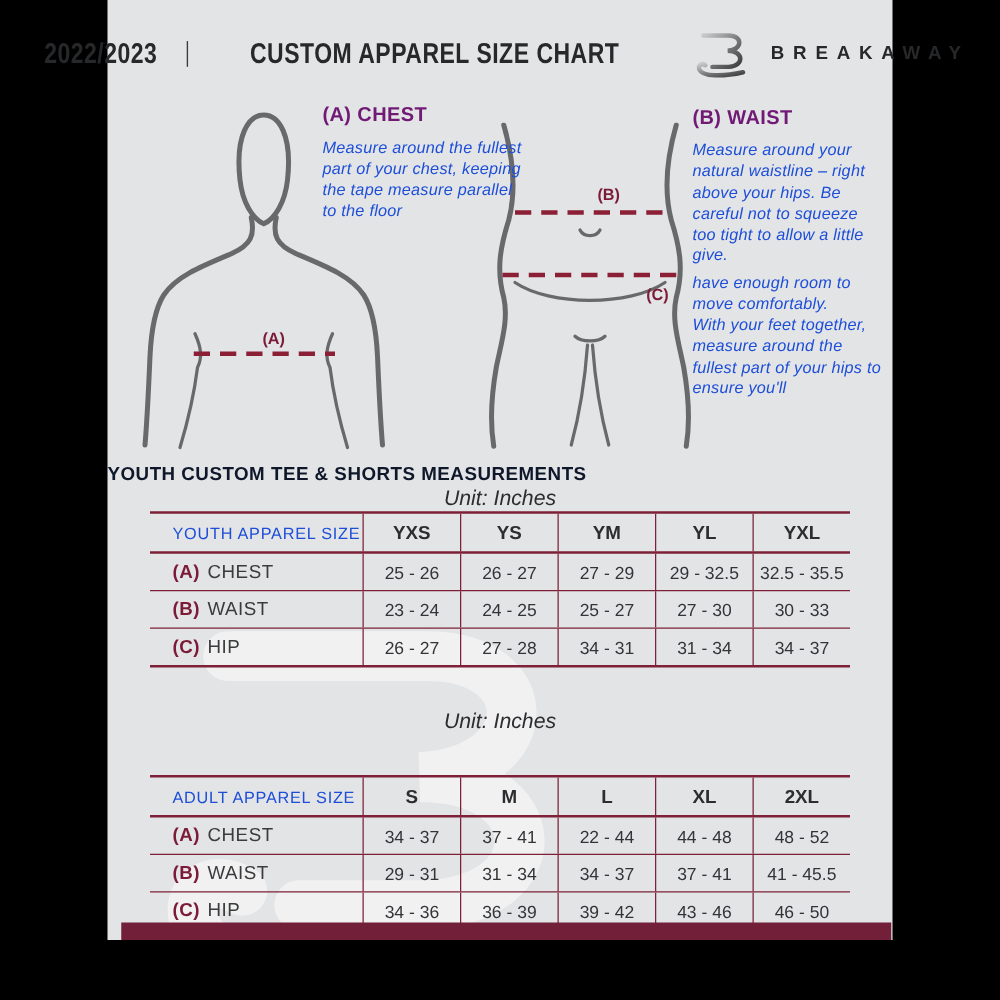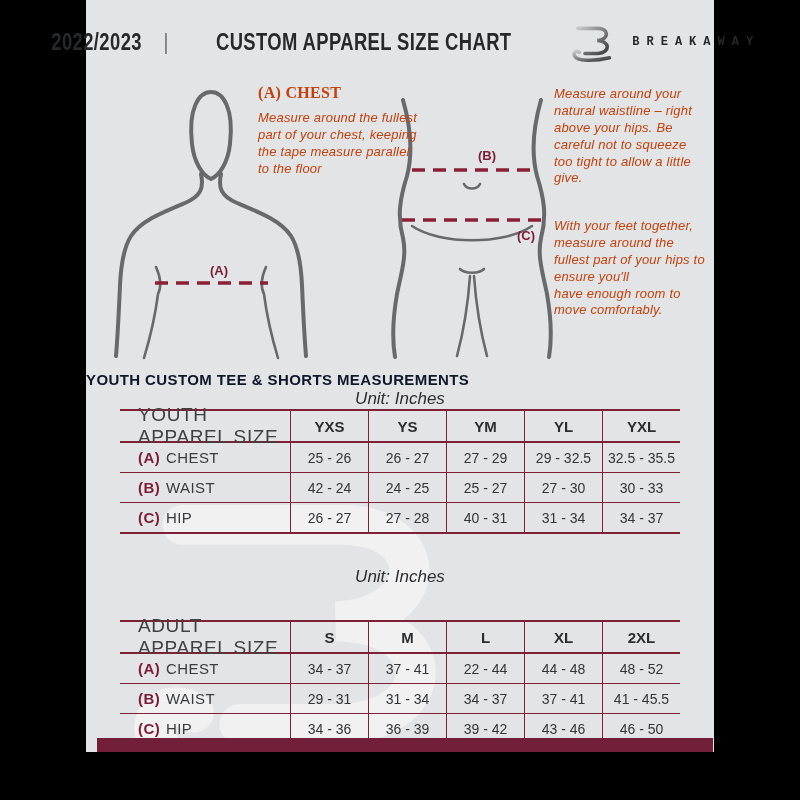--- a/index.html
+++ b/index.html
@@ -23,33 +23,33 @@
     display:flex;align-items:center;justify-content:center;gap:10px;
   }
   .hdr-cond{
     font-weight:bold;font-size:23px;color:#27282a;letter-spacing:.5px;
     display:inline-block;transform:scaleX(.8);transform-origin:center;
     white-space:nowrap;
   }
   .hdr-pipe{font-weight:normal;font-size:22px;color:#3a3b3d;transform:scaleX(.6);display:inline-block;}
   .brand-logo{width:46px;height:42px;margin-left:14px;flex:0 0 auto;}
   .brand-name{
-    font-weight:bold;font-size:12px;color:#27282a;letter-spacing:7px;
-    white-space:nowrap;margin-left:4px;font-family:Liberation Mono, monospace;
+    font-weight:bold;font-size:15px;color:#27282a;letter-spacing:7px;
+    white-space:nowrap;margin-left:4px;
   }
   
   .fig{position:absolute;}
   #fig-torso{left:25px;top:80px;width:200px;height:282px;}
   #fig-hips{left:300px;top:98px;width:172px;height:262px;}
   .guide{position:absolute;}
   .guide h3{
-    margin:0 0 8px 0;font-size:16px;font-weight:bold;color:#c2410c;letter-spacing:.3px;font-family:Liberation Serif, serif;
+    margin:0 0 8px 0;font-size:16px;font-weight:bold;color:#701a75;letter-spacing:.3px;
   }
   .guide .gtxt{
-    font-style:italic;font-size:13px;line-height:1.3;color:#c2410c;letter-spacing:.2px;
+    font-style:italic;font-size:13px;line-height:1.3;color:#1d4ed8;letter-spacing:.2px;
   }
   #guide-chest{left:172px;top:84px;width:162px;}
   #guide-waist{left:468px;top:86px;width:150px;}
   #guide-hips{left:468px;top:218px;width:155px;}
   .fig-label{font-weight:bold;font-size:13px;fill:#7c1b37;font-family:"Liberation Sans",sans-serif;}
   .outline{fill:none;stroke:#68696b;stroke-width:4;stroke-linecap:round;}
   .outline.thin{stroke-width:2.6;}
   .dash{fill:none;stroke:#8a1f36;stroke-width:3.6;stroke-dasharray:13 8;}
   
   .tbl-title{
@@ -70,21 +70,21 @@
   .t-row{display:grid;grid-template-columns:170px repeat(5,78px);}
   .t-row.t-head{border-bottom:2px solid #7d2038;}
   .t-row.t-data + .t-row.t-data{border-top:1.5px solid #7d2038;}
   .t-cell{
     display:flex;align-items:center;justify-content:center;
     height:29px;font-size:14px;color:#333437;
   }
   .t-head .t-cell{height:30px;}
   .t-cell.num{border-left:1.5px solid #7d2038;}
   .t-cell.size-h{font-weight:bold;font-size:15px;color:#2c2d2f;}
-  .t-cell.lbl{justify-content:flex-start;padding-left:18px;font-size:19px;letter-spacing:.6px;color:#404040;}
+  .t-cell.lbl{justify-content:flex-start;padding-left:18px;font-size:13px;letter-spacing:.6px;color:#1d4ed8;}
   .t-cell.rowlbl{justify-content:flex-start;padding-left:18px;font-size:15px;color:#3a3b3d;letter-spacing:.4px;}
   .rowkey{font-weight:bold;color:#7c1b37;margin-right:6px;}
   
   #watermark{position:absolute;left:8px;top:468px;width:450px;height:330px;z-index:1;opacity:.5;}
   #footer-bar{
     position:absolute;left:11px;top:738px;width:616px;height:52px;
     background:#721f3a;z-index:3;
   }
 </style>
 </head>
@@ -136,25 +136,26 @@
       <path class="dash" d="M 26,72 L 144,72"></path>
       <path class="dash" d="M 16,122 L 158,122"></path>
       <text class="fig-label" x="140" y="142" text-anchor="middle">(C)</text>
     </svg>
 
     <div id="guide-chest" class="guide">
       <h3>(A) CHEST</h3>
       <div class="gtxt">Measure around the fullest part of your chest, keeping the tape measure parallel to the floor</div>
     </div>
     <div id="guide-waist" class="guide">
+      <h3>(B) WAIST</h3>
       <div class="gtxt">Measure around your natural waistline – right above your hips. Be careful not to squeeze too tight to allow a little give.</div>
     </div>
     <div id="guide-hips" class="guide">
+      <div class="gtxt">have enough room to move comfortably.</div>
       <div class="gtxt">With your feet together, measure around the fullest part of your hips to ensure you'll</div>
-      <div class="gtxt">have enough room to move comfortably.</div>
     </div>
 
     <svg id="watermark" viewBox="0 0 64 58">
       <path d="M 8,10 H 36 C 52,10 52,26 35,27 C 53,27 54,44 36,45 H 18" fill="none" stroke="#ffffff" stroke-width="7" stroke-linecap="round"></path>
       <path d="M 52,51 C 30,56 7,56 3.5,48 C 1.5,43 6,40.5 10,43" fill="none" stroke="#ffffff" stroke-width="7" stroke-linecap="round"></path>
     </svg>
 
     <div id="youth-title" class="tbl-title">YOUTH CUSTOM TEE &amp; SHORTS MEASUREMENTS</div>
     <div id="youth-unit" class="tbl-unit">Unit: Inches</div>
     <div id="youth-table" class="sizing-table">
@@ -175,34 +176,34 @@
         <div class="t-cell num">26 - 27</div>
         <div class="t-cell num">27 - 29</div>
         <div class="t-cell num">29 - 32.5</div>
         <div class="t-cell num">32.5 - 35.5</div>
       </div>
       <div class="t-row t-data">
         <div class="t-cell rowlbl">
           <span class="rowkey">(B)</span>
           <span>WAIST</span>
         </div>
-        <div class="t-cell num">42 - 24</div>
+        <div class="t-cell num">23 - 24</div>
         <div class="t-cell num">24 - 25</div>
         <div class="t-cell num">25 - 27</div>
         <div class="t-cell num">27 - 30</div>
         <div class="t-cell num">30 - 33</div>
       </div>
       <div class="t-row t-data">
         <div class="t-cell rowlbl">
           <span class="rowkey">(C)</span>
           <span>HIP</span>
         </div>
         <div class="t-cell num">26 - 27</div>
         <div class="t-cell num">27 - 28</div>
-        <div class="t-cell num">40 - 31</div>
+        <div class="t-cell num">34 - 31</div>
         <div class="t-cell num">31 - 34</div>
         <div class="t-cell num">34 - 37</div>
       </div>
     </div>
 
     <div id="adult-unit" class="tbl-unit">Unit: Inches</div>
     <div id="adult-table" class="sizing-table">
       <div class="t-row t-head">
         <div class="t-cell lbl">ADULT APPAREL SIZE</div>
         <div class="t-cell num size-h">S</div>

